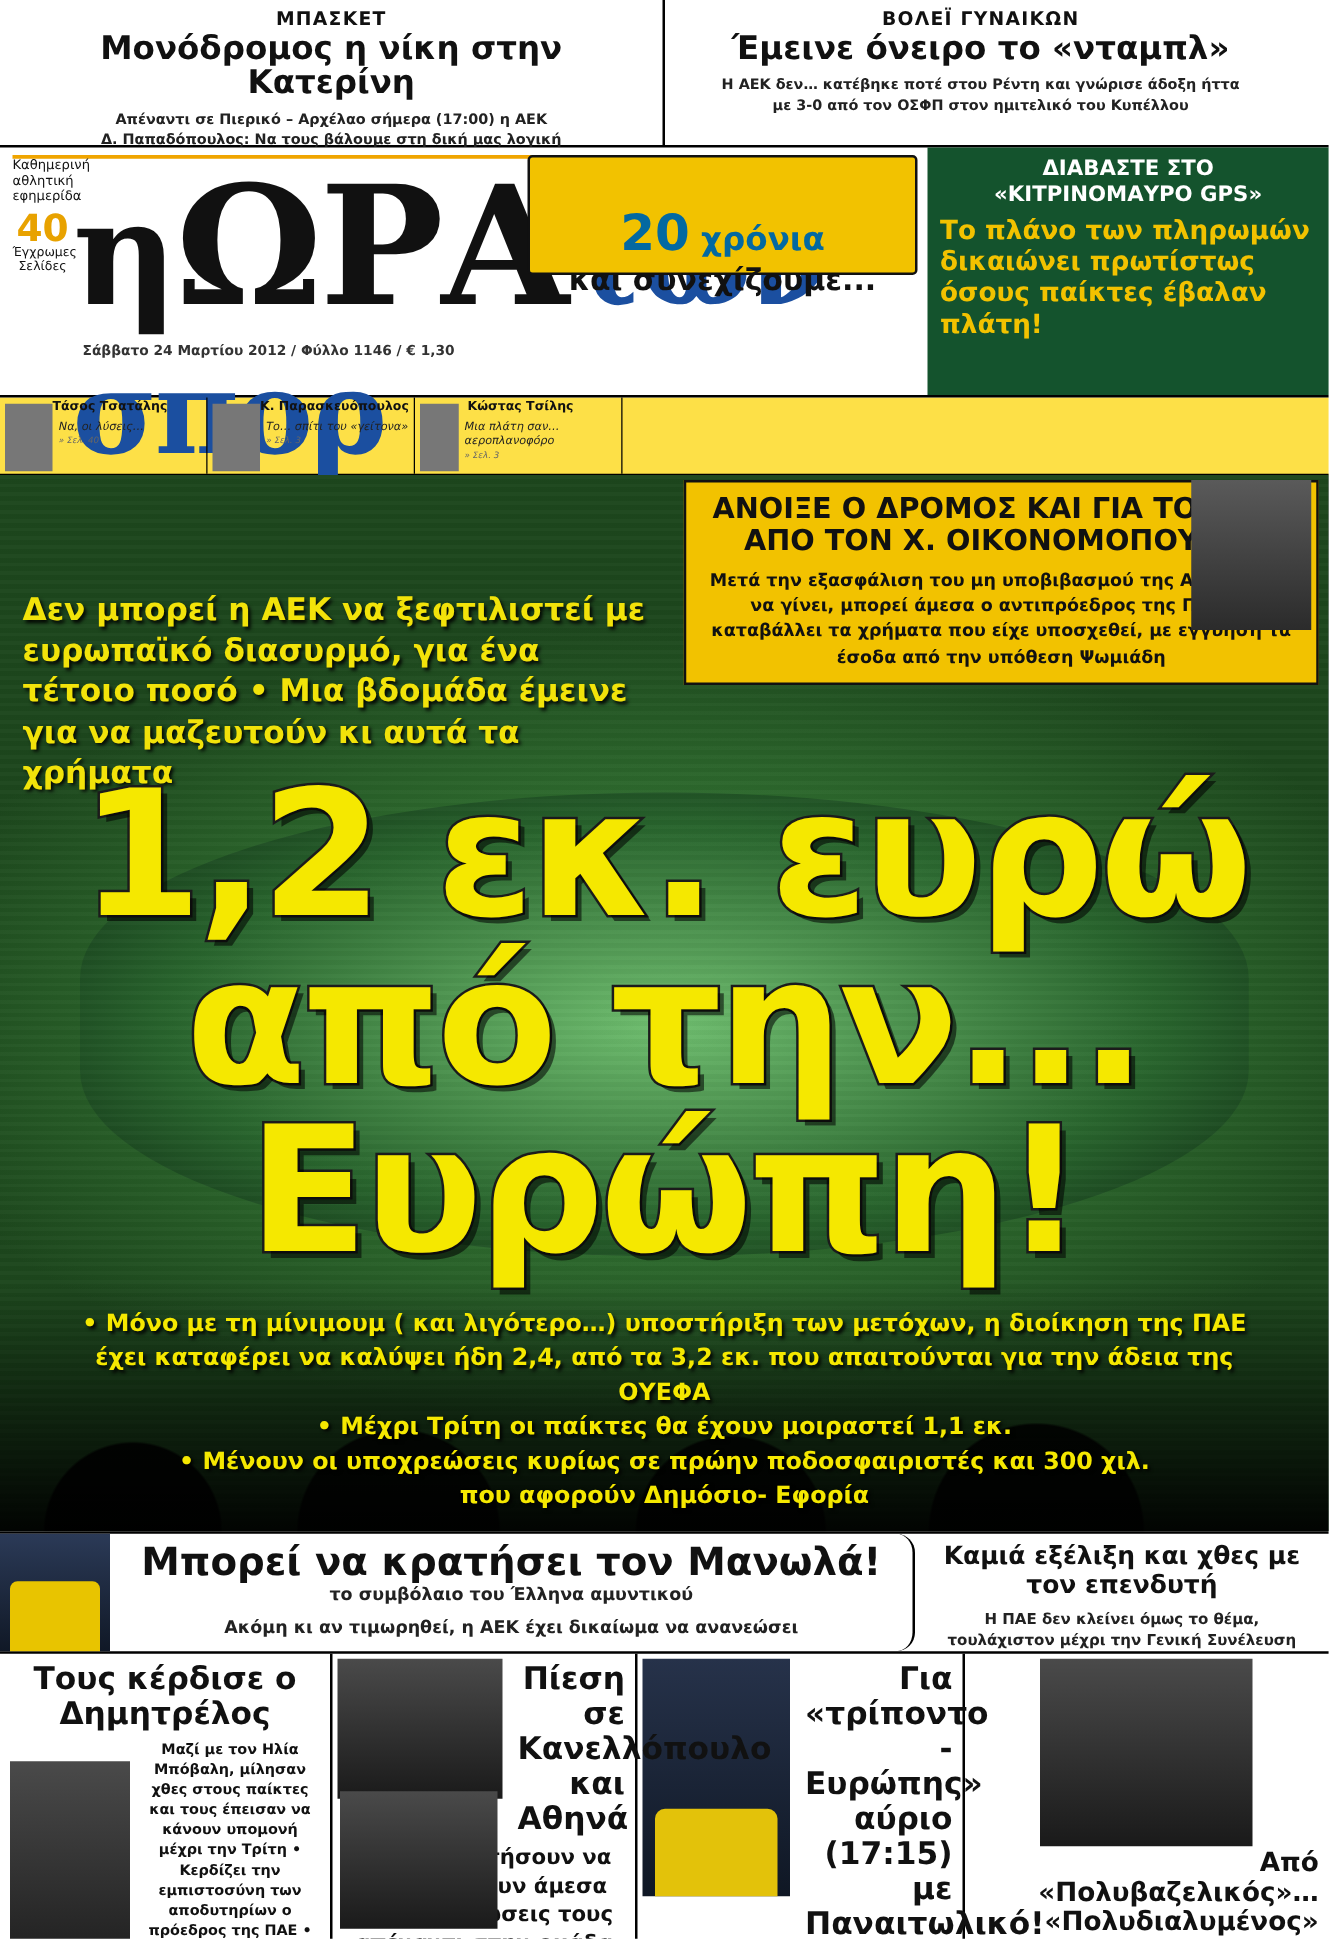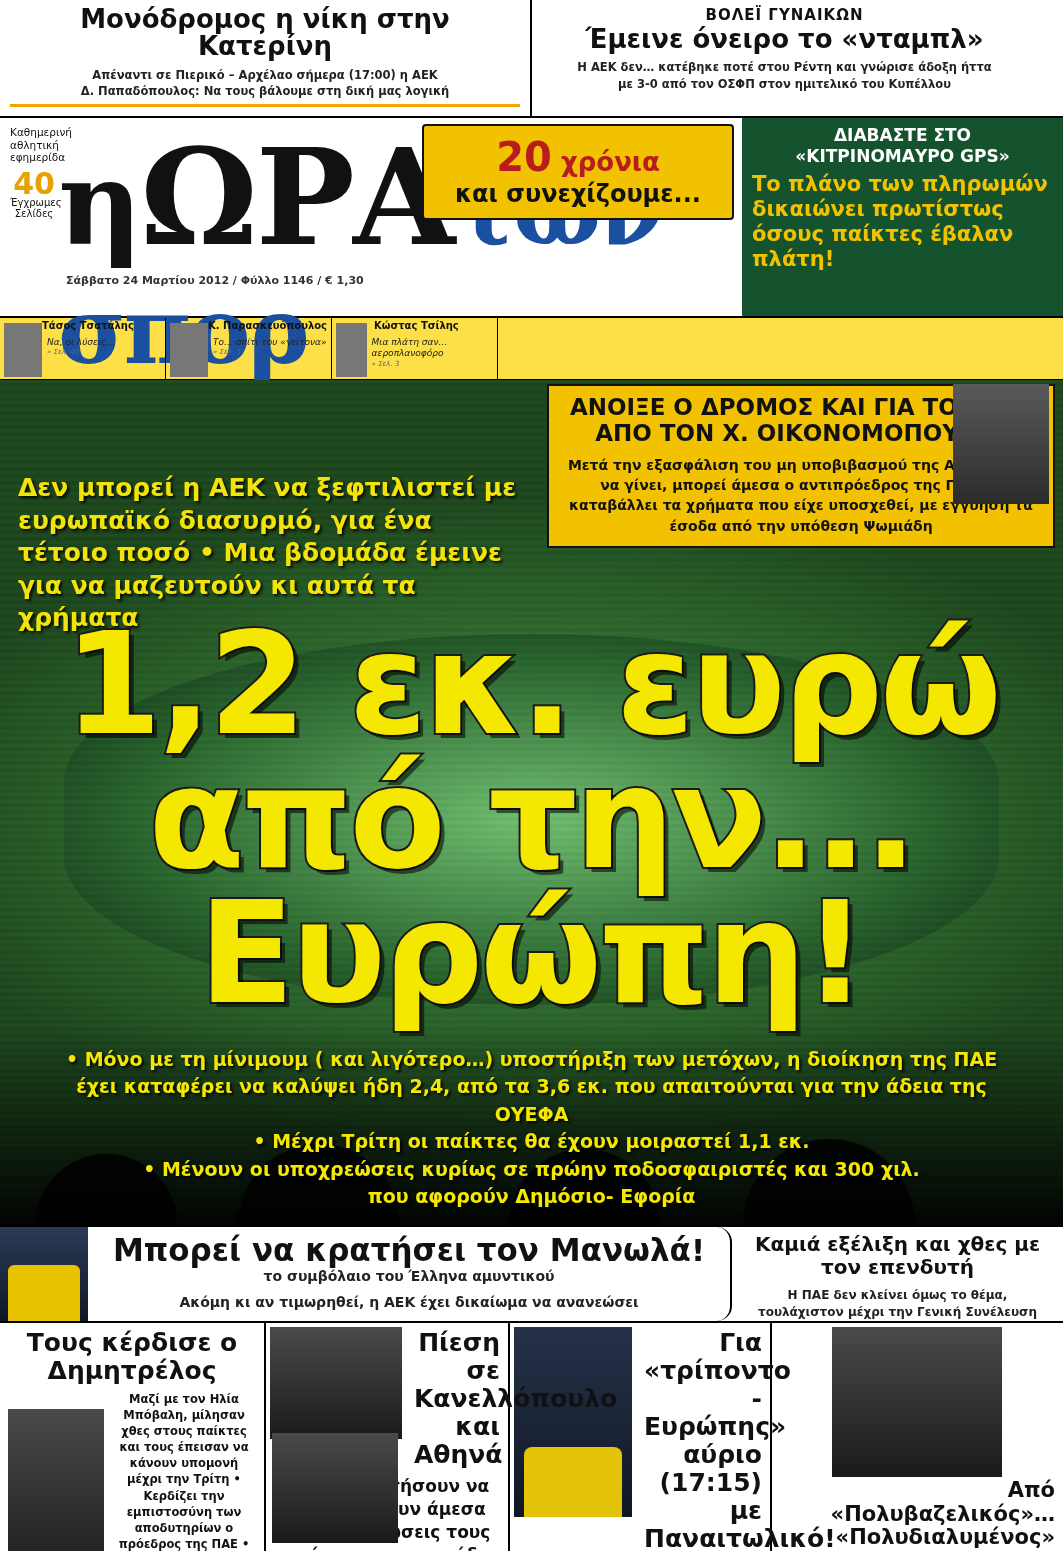--- a/index.html
+++ b/index.html
@@ -54,21 +54,21 @@
   .date-line {
     position:absolute; left:4px; top:156px;
     font-size:11px; color:#333; font-weight:bold;
   }
   .anniv {
     position:absolute; left:360px; top:6px;
     width:312px; height:96px;
     background:#f2c200; border:2px solid #111; border-radius:4px;
     padding:8px 10px;
   }
-  .anniv .l1 { font-size:26px; font-weight:bold; color:#b91c1c; text-align:center; }
+  .anniv .l1 { font-size:26px; font-weight:bold; color:#0369a1; text-align:center;margin-top:30px; }
   .anniv .l1 b { font-size:40px; }
   .anniv .l2 { font-size:24px; font-weight:bold; color:#111; text-align:center; }
 
   .mh-right {
     width:321px; background:#14532d; color:#fff; padding:8px 10px;
   }
   .mh-right .r1 { text-align:center; font-size:17px; font-weight:bold; color:#fff; line-height:1.15; }
   .mh-right .r2 { text-align:center; font-size:17px; font-weight:bold; color:#fff; margin-bottom:6px; }
   .mh-right .r3 { text-align:left; font-size:21px; font-weight:bold; color:#f2c200; line-height:1.2; }
 
@@ -206,20 +206,21 @@
   .b1-inner { padding-left:104px; }
   .b1-title { padding-left:0; text-align:center; }
 </style>
 </head>
 <body>
 
 <div class="page">
 
   <div class="topstrip">
     <div class="topbox left">
+      <div class="kicker">ΜΠΑΣΚΕΤ</div>
       <div class="tophead">Μονόδρομος η νίκη στην Κατερίνη</div>
       <div class="topsub">Απέναντι σε Πιερικό – Αρχέλαο σήμερα (17:00) η ΑΕΚ</div>
       <div class="topsub">Δ. Παπαδόπουλος: Να τους βάλουμε στη δική μας λογική</div>
       <div class="orange-rule"></div>
     </div>
     <div class="topbox right">
       <div class="kicker">ΒΟΛΕΪ ΓΥΝΑΙΚΩΝ</div>
       <div class="tophead">Έμεινε όνειρο το «νταμπλ»</div>
       <div class="topsub">Η ΑΕΚ δεν… κατέβηκε ποτέ στου Ρέντη και γνώρισε άδοξη ήττα</div>
       <div class="topsub">με 3-0 από τον ΟΣΦΠ στον ημιτελικό του Κυπέλλου</div>
@@ -300,21 +301,21 @@
       <div class="hb-body">Μετά την εξασφάλιση του μη υποβιβασμού της ΑΕΚ ότι και να γίνει, μπορεί άμεσα ο αντιπρόεδρος της ΠΑΕ να καταβάλλει τα χρήματα που είχε υποσχεθεί, με εγγύηση τα έσοδα από την υπόθεση Ψωμιάδη</div>
     </div>
 
     <div class="hero-title">
       <span class="l1">1,2 εκ. ευρώ</span>
       <span class="l2">από την... Ευρώπη!</span>
     </div>
 
     <div class="hero-bullets">
       <div>• Μόνο με τη μίνιμουμ ( και λιγότερο…) υποστήριξη των μετόχων, η διοίκηση της ΠΑΕ</div>
-      <div>έχει καταφέρει να καλύψει ήδη 2,4, από τα 3,6 εκ. που απαιτούνται για την άδεια της ΟΥΕΦΑ</div>
+      <div>έχει καταφέρει να καλύψει ήδη 2,4, από τα 3,2 εκ. που απαιτούνται για την άδεια της ΟΥΕΦΑ</div>
       <div>• Μέχρι Τρίτη οι παίκτες θα έχουν μοιραστεί 1,1 εκ.</div>
       <div>• Μένουν οι υποχρεώσεις κυρίως σε πρώην ποδοσφαιριστές και 300 χιλ.</div>
       <div>που αφορούν Δημόσιο- Εφορία</div>
     </div>
   </div>
 
   <div class="midband">
     <div class="mb-left">
       <div class="mb-photo"></div>
       <div class="mb-txt">

